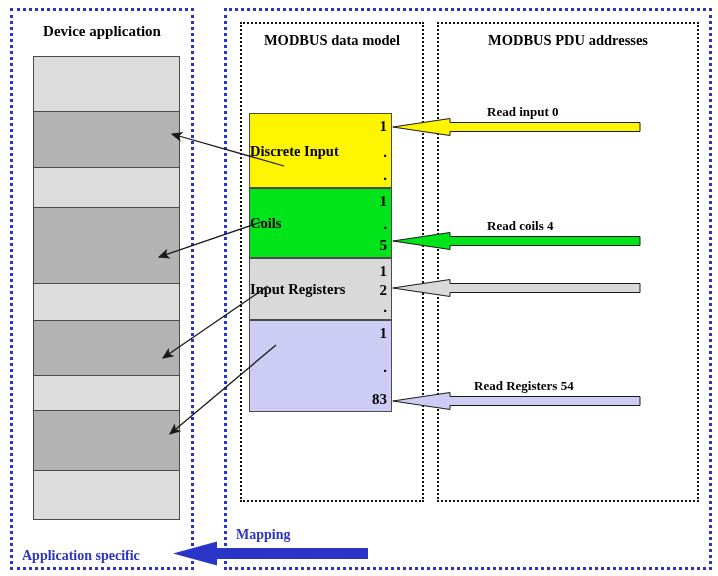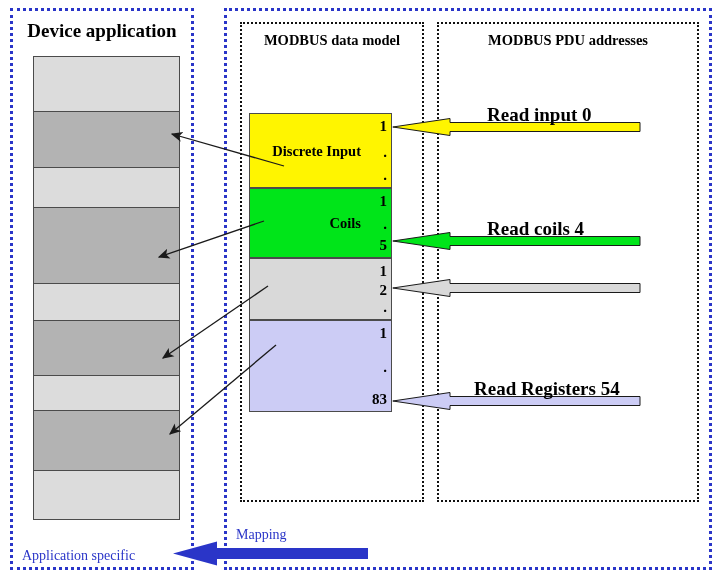--- a/index.html
+++ b/index.html
@@ -26,21 +26,21 @@
     border:2px dotted #111;
     box-sizing:border-box;
     background:transparent;
   }
   #datamodel-box{left:240px;top:22px;width:184px;height:480px;}
   #pdu-box{left:437px;top:22px;width:262px;height:480px;}
 
   
   .title{
     position:absolute;text-align:center;font-weight:bold;
-    font-size:19px;line-height:18px;white-space:nowrap;
+    font-size:15px;line-height:18px;white-space:nowrap;
   }
   #app-title{left:10px;top:22px;width:184px;}
   #dm-title{left:240px;top:31px;width:184px;font-size:14.5px;}
   #pdu-title{left:437px;top:31px;width:262px;font-size:14.5px;}
 
   
   .app-stack{position:absolute;left:33px;top:56px;width:147px;}
   .app-cell{
     box-sizing:border-box;width:147px;
     border:1px solid #4b4b4b;
@@ -50,40 +50,40 @@
   .app-cell.light{background:#dcdcdc;}
   .app-cell.dark{background:#b3b3b3;}
 
   
   .dm-block{
     position:absolute;left:249px;width:143px;box-sizing:border-box;
     border:1px solid #4b4b4b;
   }
   .dm-label{
     position:absolute;left:0;right:30px;top:50%;transform:translateY(-50%);
-    text-align:right;font-weight:bold;font-size:14.5px;white-space:nowrap;
+    text-align:left;font-weight:bold;font-size:14.5px;white-space:nowrap;
   }
   .dm-idx{
     position:absolute;right:4px;font-weight:bold;font-size:15px;
     text-align:right;line-height:12px;
   }
 
   
   .pdu-arrow{position:absolute;}
   .pdu-arrow svg{display:block;}
   .pdu-label{
-    position:absolute;font-weight:bold;font-size:19px;white-space:nowrap;
+    position:absolute;font-weight:bold;font-size:13px;white-space:nowrap;
   }
 
   
   #connectors{position:absolute;left:0;top:0;width:718px;height:576px;pointer-events:none;}
 
   
   .foot{
-    position:absolute;font-weight:normal;font-size:14px;color:#2a35c8;
+    position:absolute;font-weight:bold;font-size:14px;color:#2a35c8;
     white-space:nowrap;
     text-align:center;
   }
   #foot-app{left:22px;top:548px;}
   #foot-map{left:236px;top:527px;}
   #foot-std{left:394px;top:548px;}
   #blue-arrow{position:absolute;left:172px;top:541px;}
 </style>
 </head>
 <body>
@@ -119,20 +119,21 @@
         <div class="dm-idx" style="top: 32px;">.</div>
         <div class="dm-idx" style="top: 55px;">.</div>
       </div>
       <div class="dm-block" style="top: 188px; height: 70px; background: rgb(0, 229, 25);">
         <div class="dm-label">Coils</div>
         <div class="dm-idx" style="top: 6px;">1</div>
         <div class="dm-idx" style="top: 29px;">.</div>
         <div class="dm-idx" style="top: 50px;">5</div>
       </div>
       <div class="dm-block" style="top: 258px; height: 62px; background: rgb(217, 217, 217);">
+        <div class="dm-label">Input Registers</div>
         <div class="dm-idx" style="top: 6px;">1</div>
         <div class="dm-idx" style="top: 25px;">2</div>
         <div class="dm-idx" style="top: 42px;">.</div>
       </div>
       <div class="dm-block" style="top: 320px; height: 92px; background: rgb(204, 204, 245);">
         <div class="dm-idx" style="top: 6px;">1</div>
         <div class="dm-idx" style="top: 40px;">.</div>
         <div class="dm-idx" style="top: 72px;">83</div>
       </div>
     </div>

